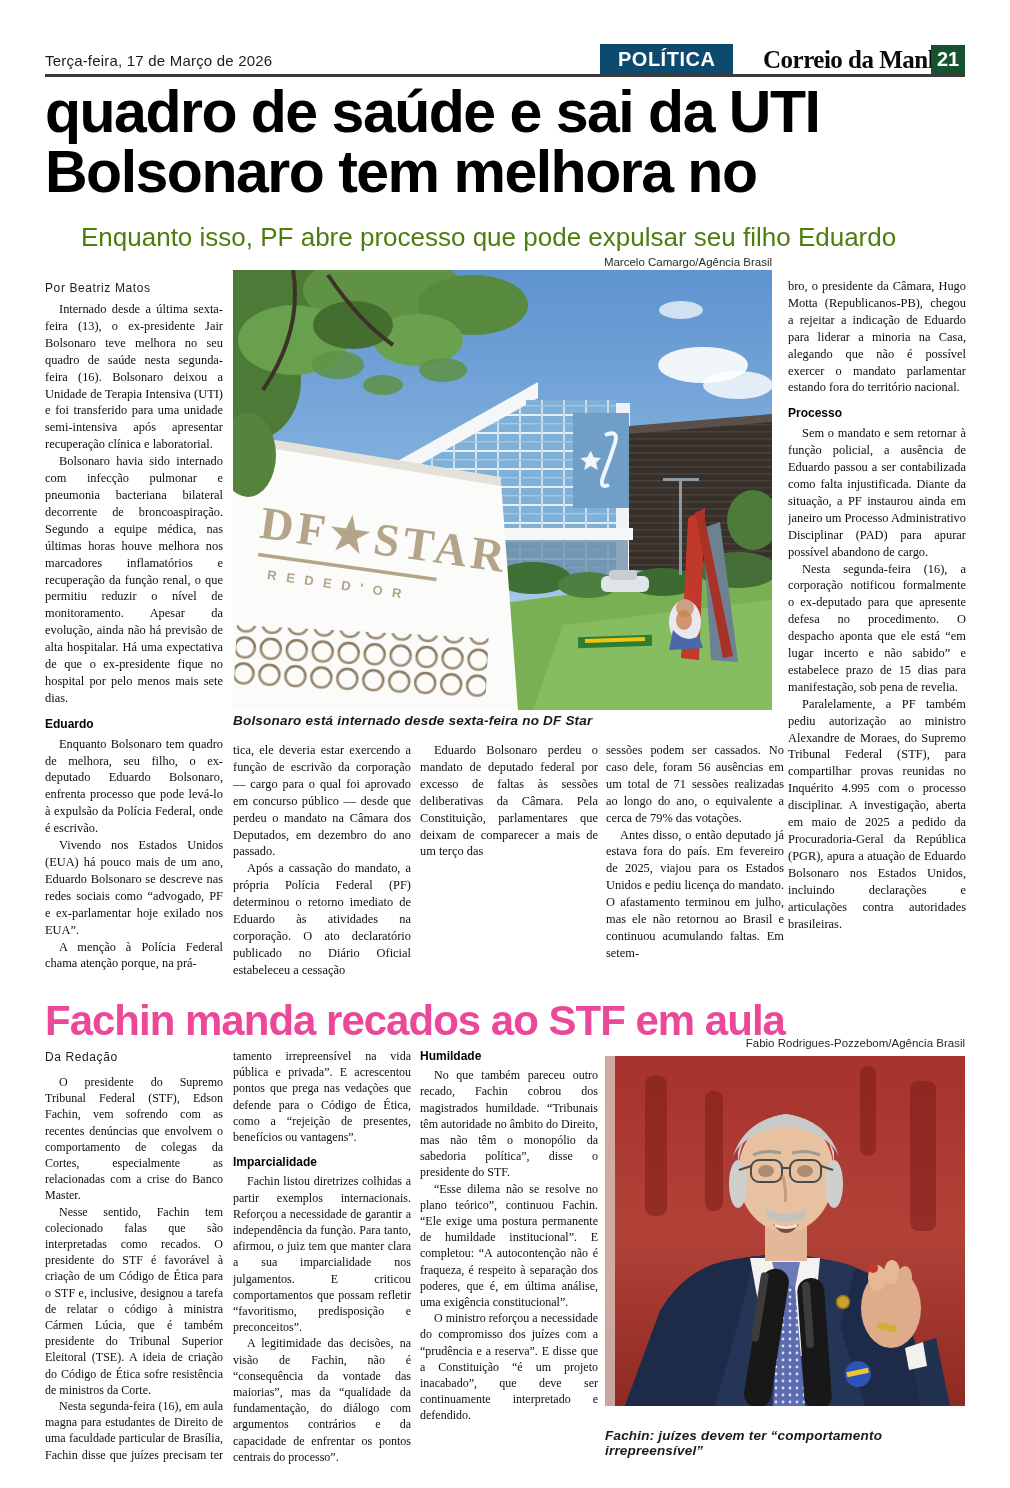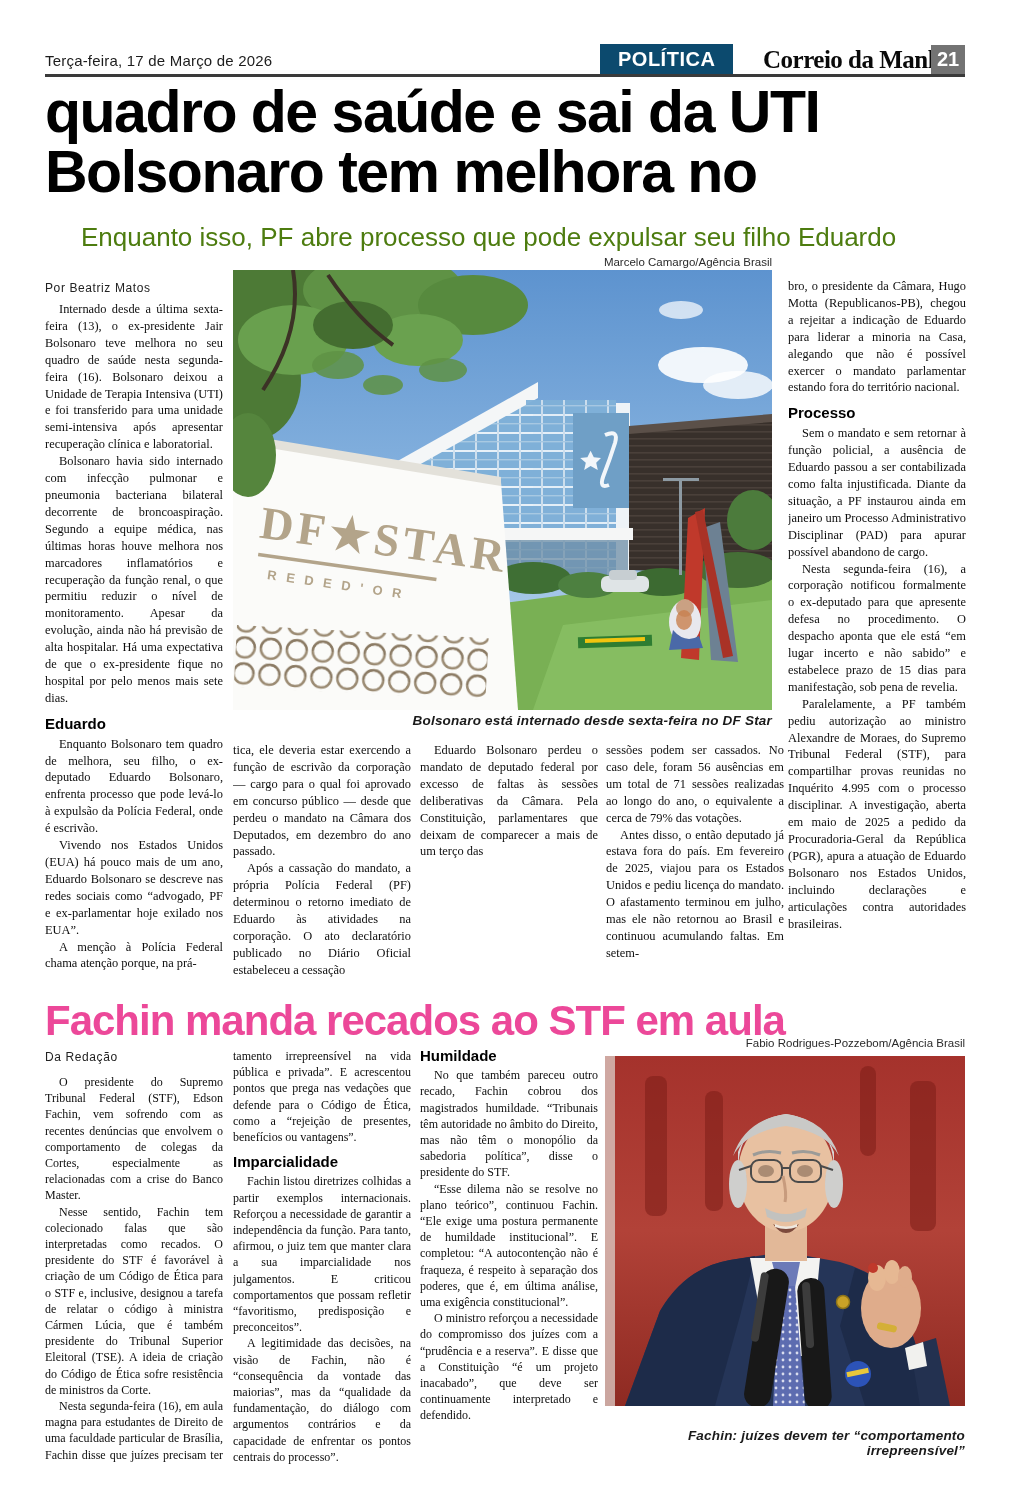--- a/index.html
+++ b/index.html
@@ -4,33 +4,33 @@
 <style>
   html,body{margin:0;padding:0;background:#ffffff;}
   body{width:1010px;height:1488px;position:relative;font-family:"Liberation Sans",sans-serif;color:#111;}
   .page{position:absolute;inset:0;overflow:hidden;}
 
   
   .date{position:absolute;left:45px;top:52px;font-size:15px;color:#1c1c1c;letter-spacing:.2px;}
   .rule{position:absolute;left:45px;width:920px;top:74px;height:3px;background:#3a3a3a;}
   .section-box{position:absolute;left:600px;top:44px;background:#0c4a6e;color:#fff;font-weight:bold;font-size:20px;padding:4px 18px;letter-spacing:.5px;}
   .masthead{position:absolute;left:763px;top:46px;width:160px;text-align:right;font-family:"Liberation Serif",serif;font-weight:bold;font-size:25px;letter-spacing:-.5px;color:#0a0a0a;white-space:nowrap;}
-  .pagenum{position:absolute;left:931px;top:45px;width:34px;height:29px;background:#737373;color:#fff;font-weight:bold;font-size:20px;display:flex;align-items:center;justify-content:center;}
+  .pagenum{position:absolute;left:931px;top:45px;width:34px;height:29px;background:#14532d;color:#fff;font-weight:bold;font-size:20px;display:flex;align-items:center;justify-content:center;}
 
   
   .headline1{position:absolute;left:45px;top:82px;width:930px;font-size:59px;line-height:1.02;font-weight:bold;letter-spacing:-1.5px;color:#000;}
   .subhead1{position:absolute;left:45px;top:222px;width:900px;font-size:26px;color:#4d7c0f;margin-left:36px;}
   .byline{position:absolute;font-size:12px;letter-spacing:.6px;color:#222;}
   .credit{position:absolute;font-size:11.5px;color:#2a2a2a;text-align:right;}
-  .caption{position:absolute;font-size:13.5px;font-weight:bold;font-style:italic;color:#1a1a1a;letter-spacing:.2px;text-align:right;}
+  .caption{position:absolute;font-size:13.5px;font-weight:bold;font-style:italic;color:#1a1a1a;letter-spacing:.2px;}
 
   .col{position:absolute;width:178px;font-family:"Liberation Serif",serif;font-size:12.4px;line-height:16.9px;text-align:justify;hyphens:auto;overflow:hidden;color:#0d0d0d;}
   .col p{margin:0;text-indent:14px;}
   .col p.cont{text-indent:0;}
-  .sec-head{font-family:"Liberation Sans",sans-serif;font-weight:bold;font-size:15px;margin:9px 0 3px;text-indent:0;color:#000;}
+  .sec-head{font-family:"Liberation Sans",sans-serif;font-weight:bold;font-size:12px;margin:9px 0 3px;text-indent:0;color:#000;}
 
   .c-a1-1{left:45px;top:301px;height:697px;}
   .c-a1-2{left:233px;top:742px;height:256px;}
   .c-a1-3{left:420px;top:742px;height:256px;}
   .c-a1-4{left:606px;top:742px;height:256px;}
   .c-a1-5{left:788px;top:278px;height:720px;}
 
   .photo1{position:absolute;left:233px;top:270px;width:539px;height:440px;overflow:hidden;}
 
   

